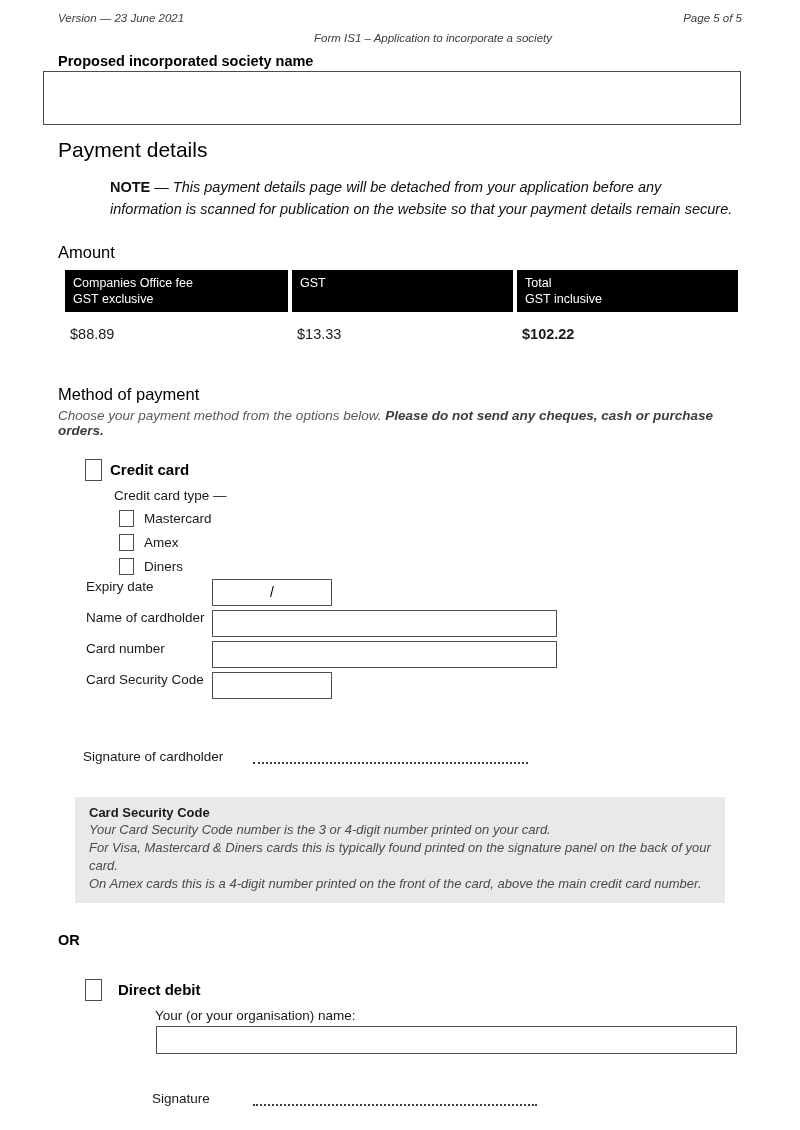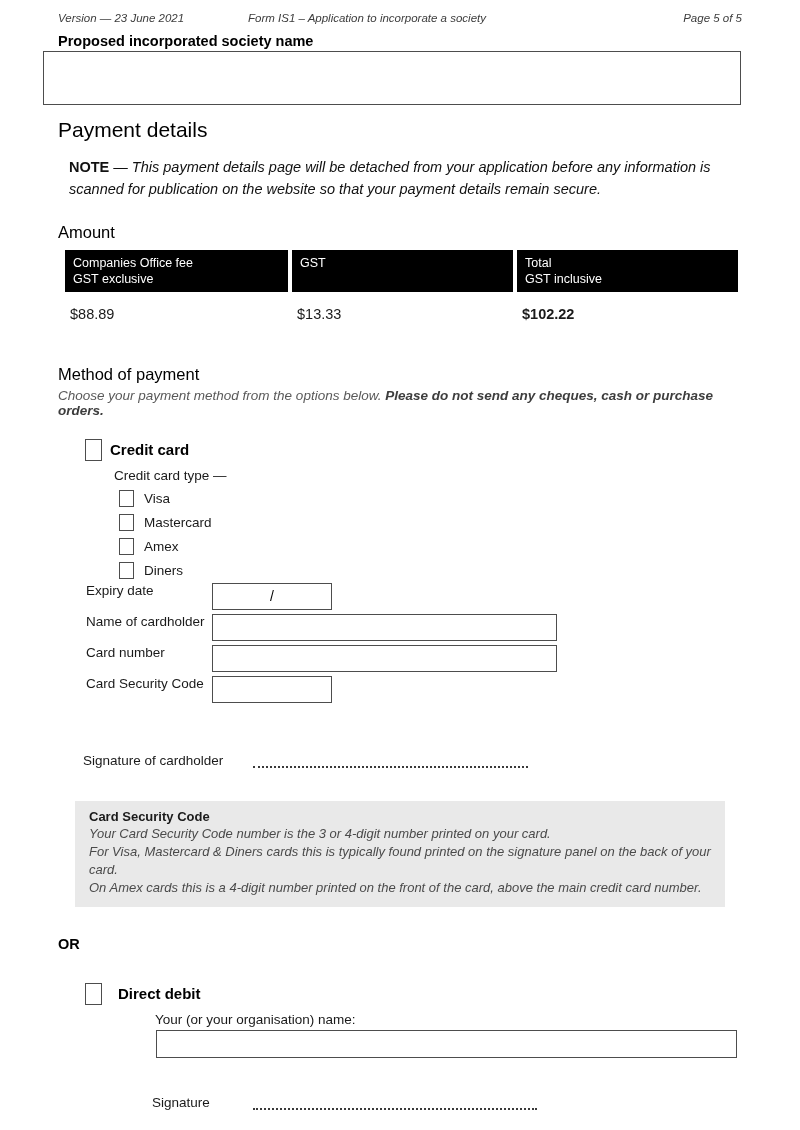--- a/index.html
+++ b/index.html
@@ -3,31 +3,31 @@
 <meta charset="utf-8">
 <style>
   * { box-sizing: border-box; margin: 0; padding: 0; }
   html,body { background:#fff; }
   body { font-family: "Liberation Sans", sans-serif; color:#1a1a1a; }
   .page { position:relative; width:800px; height:1130px; background:#fff; overflow:hidden; margin:0 auto; }
 
   
   .doc-header { display:flex; padding:12px 58px 0 58px; font-size:11.5px; font-style:italic; color:#3c3c3c; }
   .h-left { flex:1; text-align:left; }
-  .h-center { flex:1.6; text-align:left; }
+  .h-center { flex:1.6; text-align:right;margin-top:20px; }
   .h-right { flex:1; text-align:right; }
 
   
   .society-label { margin:9px 58px 0 58px; font-weight:bold; font-size:14.5px; color:#000; }
   .society-box { display:block; margin:2px 0 0 43px; width:698px; height:54px; border:1px solid #4d4d4d;
                  background:#fff; resize:none; font-family:"Liberation Sans",sans-serif; font-size:14px; padding:4px 6px; outline:none; }
 
   h1.payment-title { margin:13px 58px 0 58px; font-size:21px; font-weight:400; color:#000; }
 
-  .note { margin:15px 65px 0 69px; font-size:14.5px; font-style:italic; line-height:1.5; color:#111; }
+  .note { margin:15px 65px 0 110px; font-size:14.5px; font-style:italic; line-height:1.5; color:#111; }
   .note b { font-style:normal; font-weight:bold; }
 
   h2.sec { margin:0 58px 0 58px; font-size:16.5px; font-weight:400; color:#000; }
   h2.amount-title { margin-top:22px; }
   h2.method-title { margin-top:43px; }
 
   
   .fee-table { margin:8px 0 0 65px; width:673px; }
   .fee-head { display:grid; grid-template-columns:223px 221px 221px; column-gap:4px; }
   .fee-cell { background:#000; color:#fff; font-size:12.5px; line-height:16px; padding:5px 6px 5px 8px; height:42px; }
@@ -122,24 +122,20 @@
 
   <div class="cc-check-row">
     <span class="checkbox" role="checkbox" aria-checked="false"></span>
     <span class="lbl">Credit card</span>
   </div>
 
   <div class="cc-type-label">Credit card type —</div>
 
   <div class="cc-type-row">
     <span class="checkbox-sm" role="checkbox" aria-checked="false"></span>
-    <span>Visa</span>
-  </div>
-  <div class="cc-type-row">
-    <span class="checkbox-sm" role="checkbox" aria-checked="false"></span>
     <span>Mastercard</span>
   </div>
   <div class="cc-type-row">
     <span class="checkbox-sm" role="checkbox" aria-checked="false"></span>
     <span>Amex</span>
   </div>
   <div class="cc-type-row">
     <span class="checkbox-sm" role="checkbox" aria-checked="false"></span>
     <span>Diners</span>
   </div>

